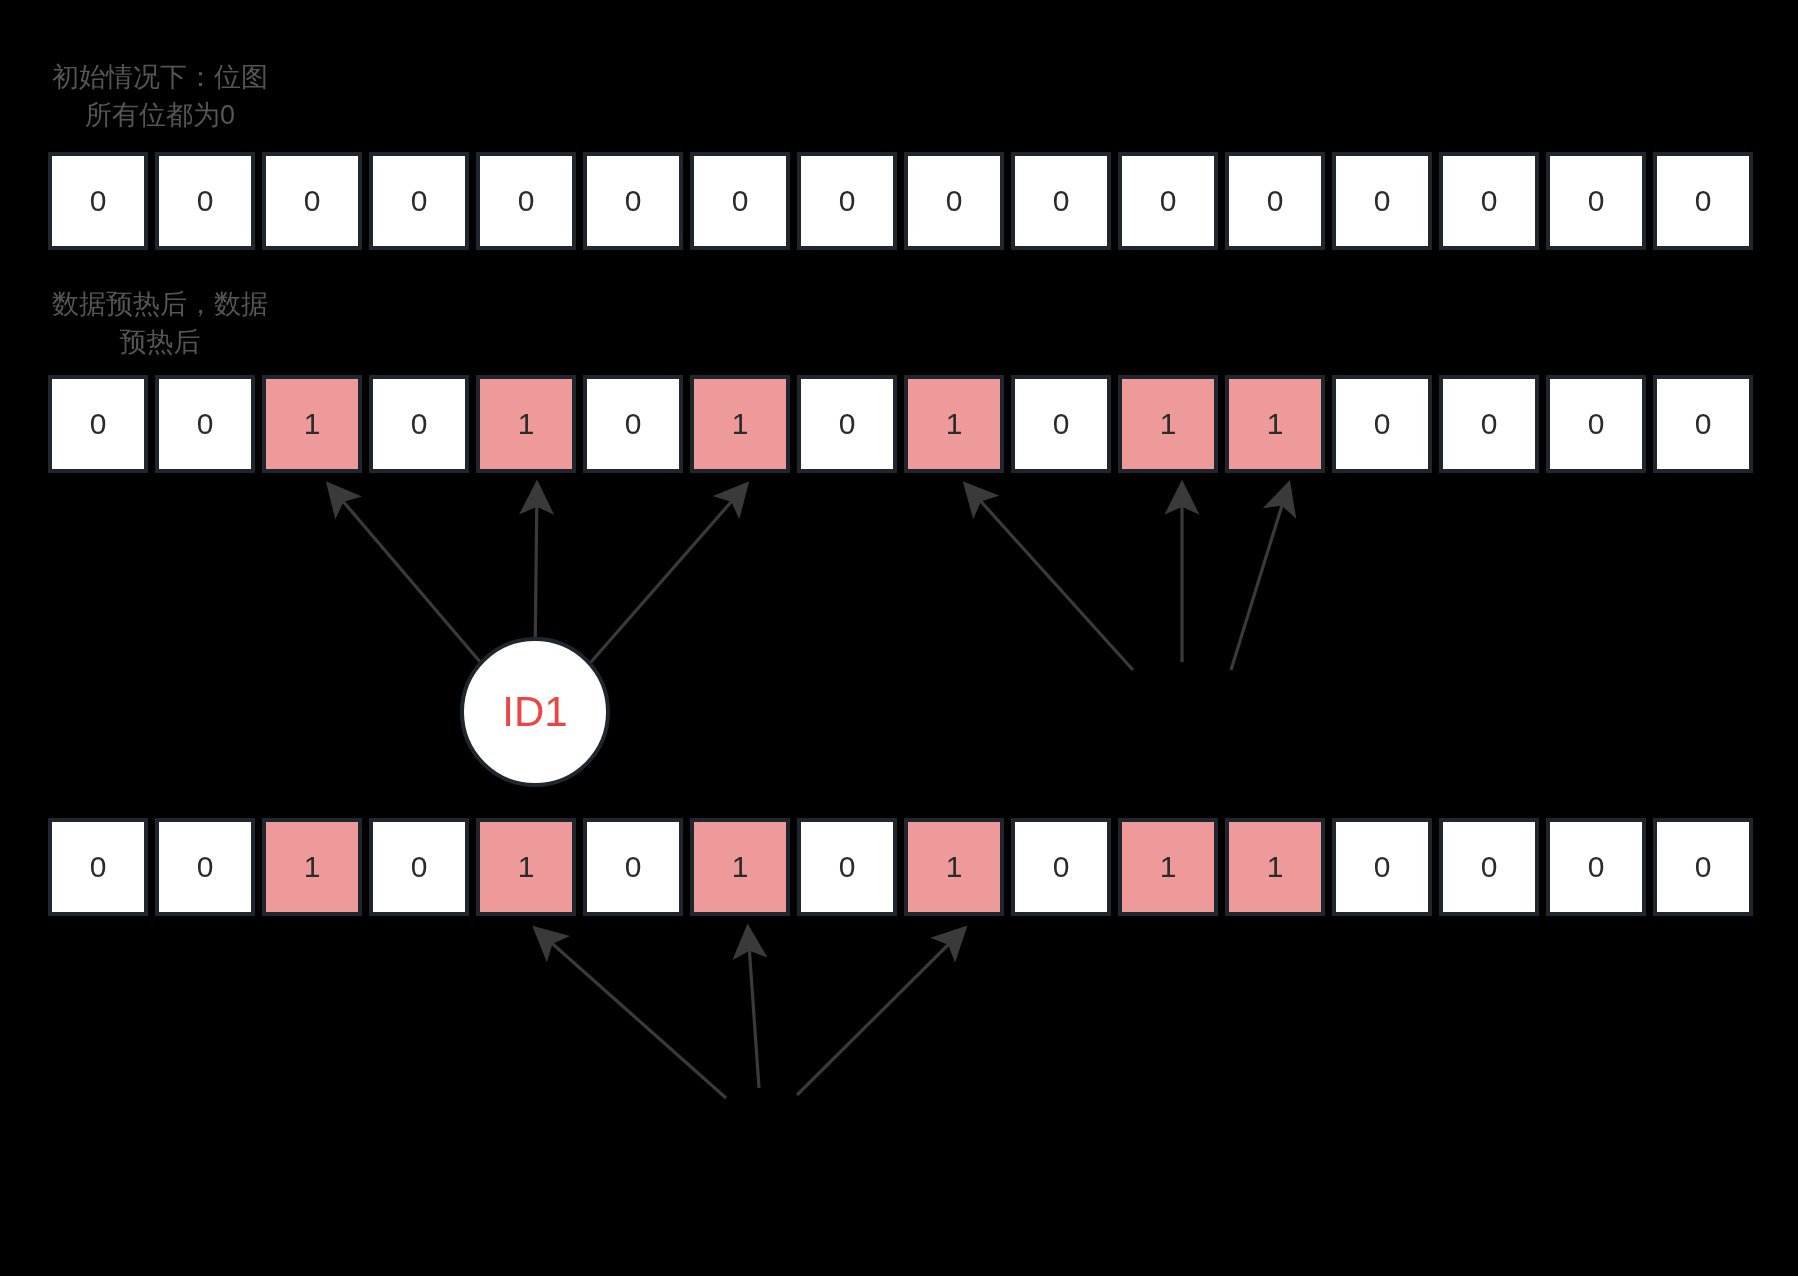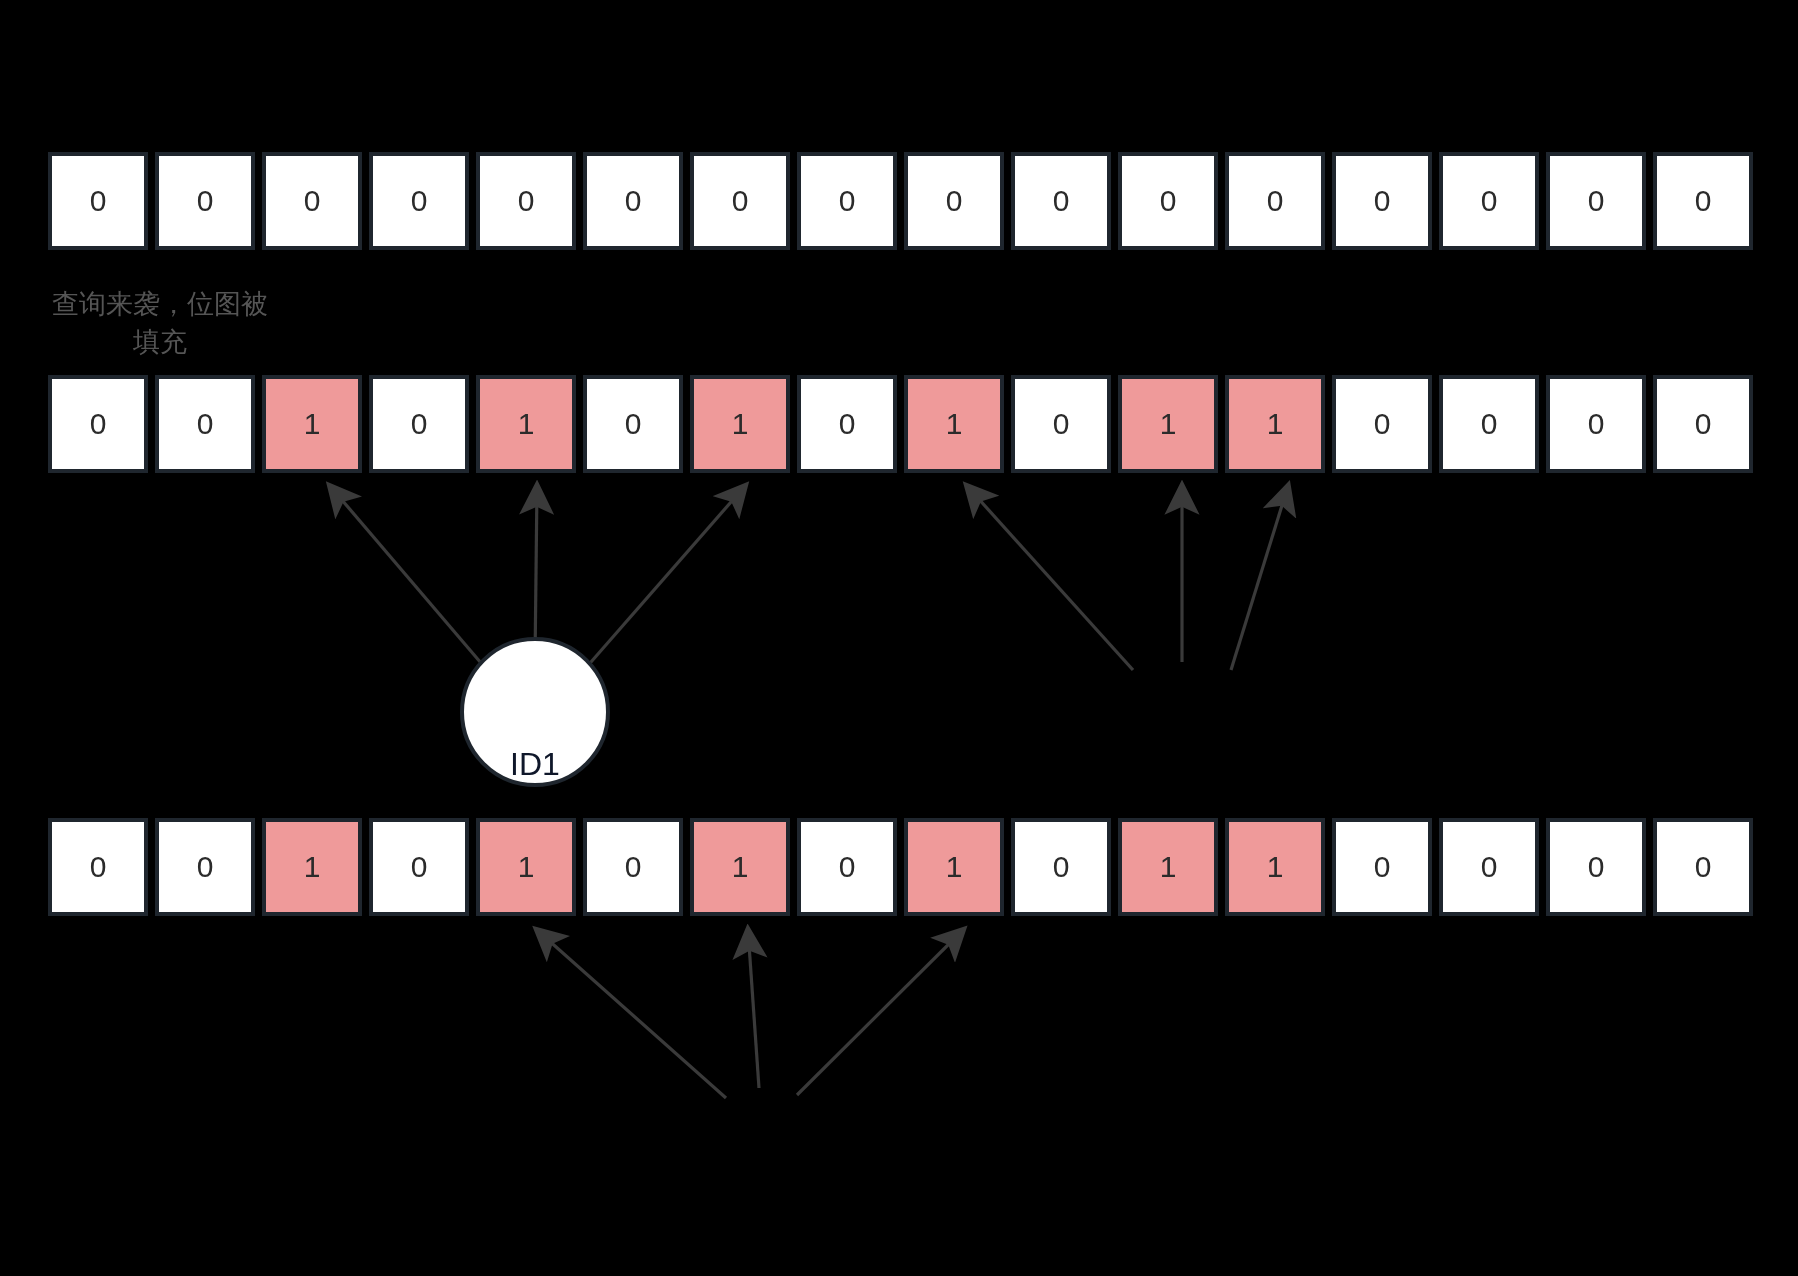--- a/index.html
+++ b/index.html
@@ -12,22 +12,22 @@
 
   .bitrow{position:absolute;display:flex;gap:7px;}
   .cell{width:100px;height:98px;box-sizing:border-box;
         border:4px solid #1f262e;background:#ffffff;
         display:flex;align-items:center;justify-content:center;
         color:#2b2b2b;font-size:30px;}
   .cell.on{background:#ef9a9a;}
 
   .node{position:absolute;width:150px;height:150px;border-radius:50%;
         background:#ffffff;border:4px solid #1f262e;box-sizing:border-box;
-        display:flex;align-items:flex-end;justify-content:center;
-        color:#0f172a;font-size:32px;z-index:3;}
+        display:flex;align-items:center;justify-content:center;
+        color:#ef4444;font-size:42px;z-index:3;}
 
   svg.links{position:absolute;left:0;top:0;width:1798px;height:1276px;
             pointer-events:none;z-index:1;}
 </style>
 </head>
 <body>
 
 <div id="stage">
 
   <svg class="links" viewBox="0 0 1798 1276" xmlns="http://www.w3.org/2000/svg">
@@ -43,22 +43,23 @@
 
     <line x1="1133" y1="670" x2="967" y2="486" stroke="#3a3a3a" stroke-width="3.2" marker-end="url(#ah)"></line>
     <line x1="1182" y1="662" x2="1182" y2="486" stroke="#3a3a3a" stroke-width="3.2" marker-end="url(#ah)"></line>
     <line x1="1231" y1="670" x2="1288" y2="486" stroke="#3a3a3a" stroke-width="3.2" marker-end="url(#ah)"></line>
 
     <line x1="726" y1="1098" x2="537" y2="930" stroke="#3a3a3a" stroke-width="3.2" marker-end="url(#ah)"></line>
     <line x1="759" y1="1088" x2="748" y2="930" stroke="#3a3a3a" stroke-width="3.2" marker-end="url(#ah)"></line>
     <line x1="797" y1="1095" x2="963" y2="930" stroke="#3a3a3a" stroke-width="3.2" marker-end="url(#ah)"></line>
   </svg>
 
+  <div class="note" style="left:45px;top:58px;">初始情况下：位图所有位都为0</div>
 
-  <div class="note" style="left:45px;top:285px;">查询来袭，位图被填充</div>
+  <div class="note" style="left:45px;top:285px;">数据预热后，数据预热后</div>
 
 
   <div class="bitrow" style="left:48px;top:152px;" id="row0">
       <div class="cell">0</div>
       <div class="cell">0</div>
       <div class="cell">0</div>
       <div class="cell">0</div>
       <div class="cell">0</div>
       <div class="cell">0</div>
       <div class="cell">0</div>

